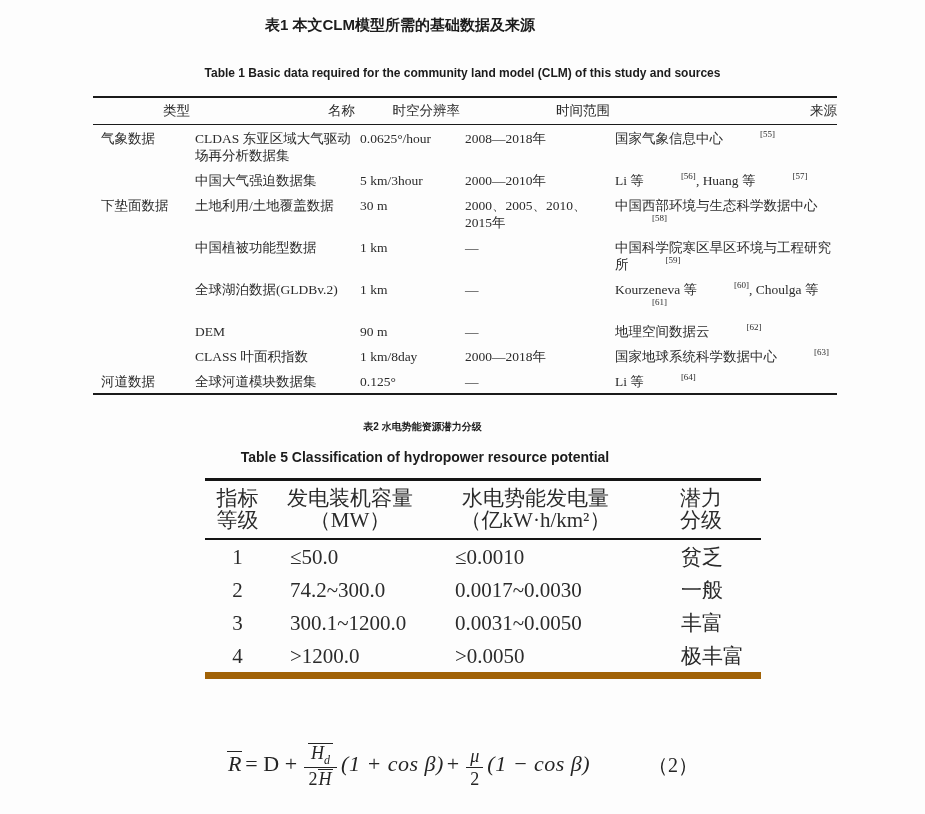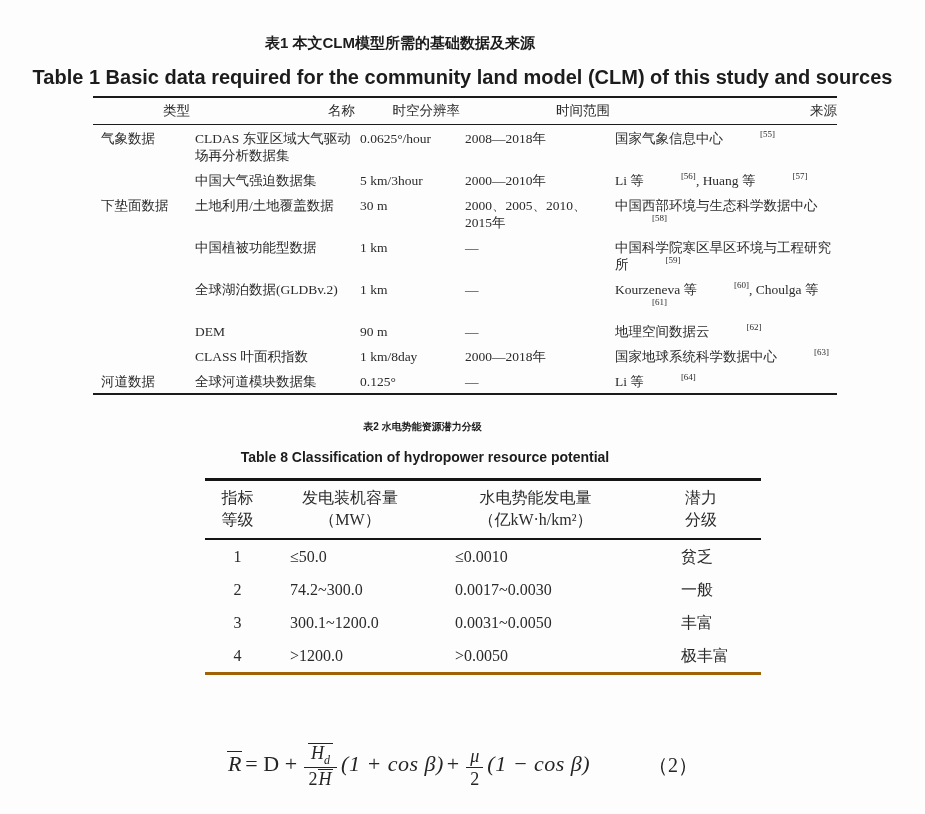--- a/index.html
+++ b/index.html
@@ -13,22 +13,22 @@
     font-family: "Liberation Serif", "DejaVu Serif", serif;
     overflow: hidden;
   }
   .title-zh, .title-en {
     position: absolute;
     text-align: center;
     font-family: "Liberation Sans", "DejaVu Sans", sans-serif;
     font-weight: bold;
     color: #1c1c1c;
   }
-  .t1-zh { top: 34px; left: 0; width: 800px; font-size: 15px; }
-  .t1-en { top: 66px; left: 0; width: 925px; font-size: 20px; }
+  .t1-zh { top: 16px; left: 0; width: 800px; font-size: 15px; }
+  .t1-en { top: 66px; left: 0; width: 925px; font-size: 12px; }
   .t2-zh { top: 420px; left: 0; width: 845px; font-size: 10px; }
   .t2-en { top: 449px; left: 0; width: 850px; font-size: 14px; }
 
   
   .tbl1-wrap { position: absolute; top: 96px; left: 93px; width: 744px; }
   table { border-collapse: collapse; width: 100%; }
   .tbl1 {
     border-top: 2.5px solid #1b1b1b;
     border-bottom: 2.5px solid #1b1b1b;
     font-size: 13.5px;
@@ -52,22 +52,22 @@
   .tbl1 col.w-res  { width: 105px; }
   .tbl1 col.w-per  { width: 150px; }
   .tbl1 col.w-src  { width: 227px; }
   .tbl1 sup, .tbl1 sub { font-size: 9px; }
   sup { vertical-align: super; line-height: 0; padding-left: 37px; }
 
   
   .tbl2-wrap { position: absolute; top: 478px; left: 205px; width: 556px; }
   .tbl2 {
     border-top: 3px solid #151515;
-    border-bottom: 3px solid #a16207;
-    font-size: 16px;
+    border-bottom: 7px solid #a16207;
+    font-size: 21px;
     line-height: 22px;
   }
   .tbl2 thead th {
     border-bottom: 2px solid #151515;
     font-weight: normal;
     text-align: center;
     padding: 6px 0 7px 0;
   }
   .tbl2 td { padding: 6px 0 5px 0; text-align: left; }
   .tbl2 td.c-level { text-align: center; }
@@ -209,21 +209,21 @@
             <td>全球河道模块数据集</td>
             <td>0.125°</td>
             <td>—</td>
             <td>Li 等<sup>[64]</sup></td>
           </tr>
         </tbody>
     </table>
   </div>
 
   <div class="title-zh t2-zh">表2 水电势能资源潜力分级</div>
-  <div class="title-en t2-en">Table 8 Classification of hydropower resource potential</div>
+  <div class="title-en t2-en">Table 5 Classification of hydropower resource potential</div>
 
   <div class="tbl2-wrap">
     <table class="tbl2">
       <colgroup>
         <col class="w-level">
           <col class="w-capacity">
           <col class="w-generation">
           <col class="w-grade">
       </colgroup>
       <thead>

